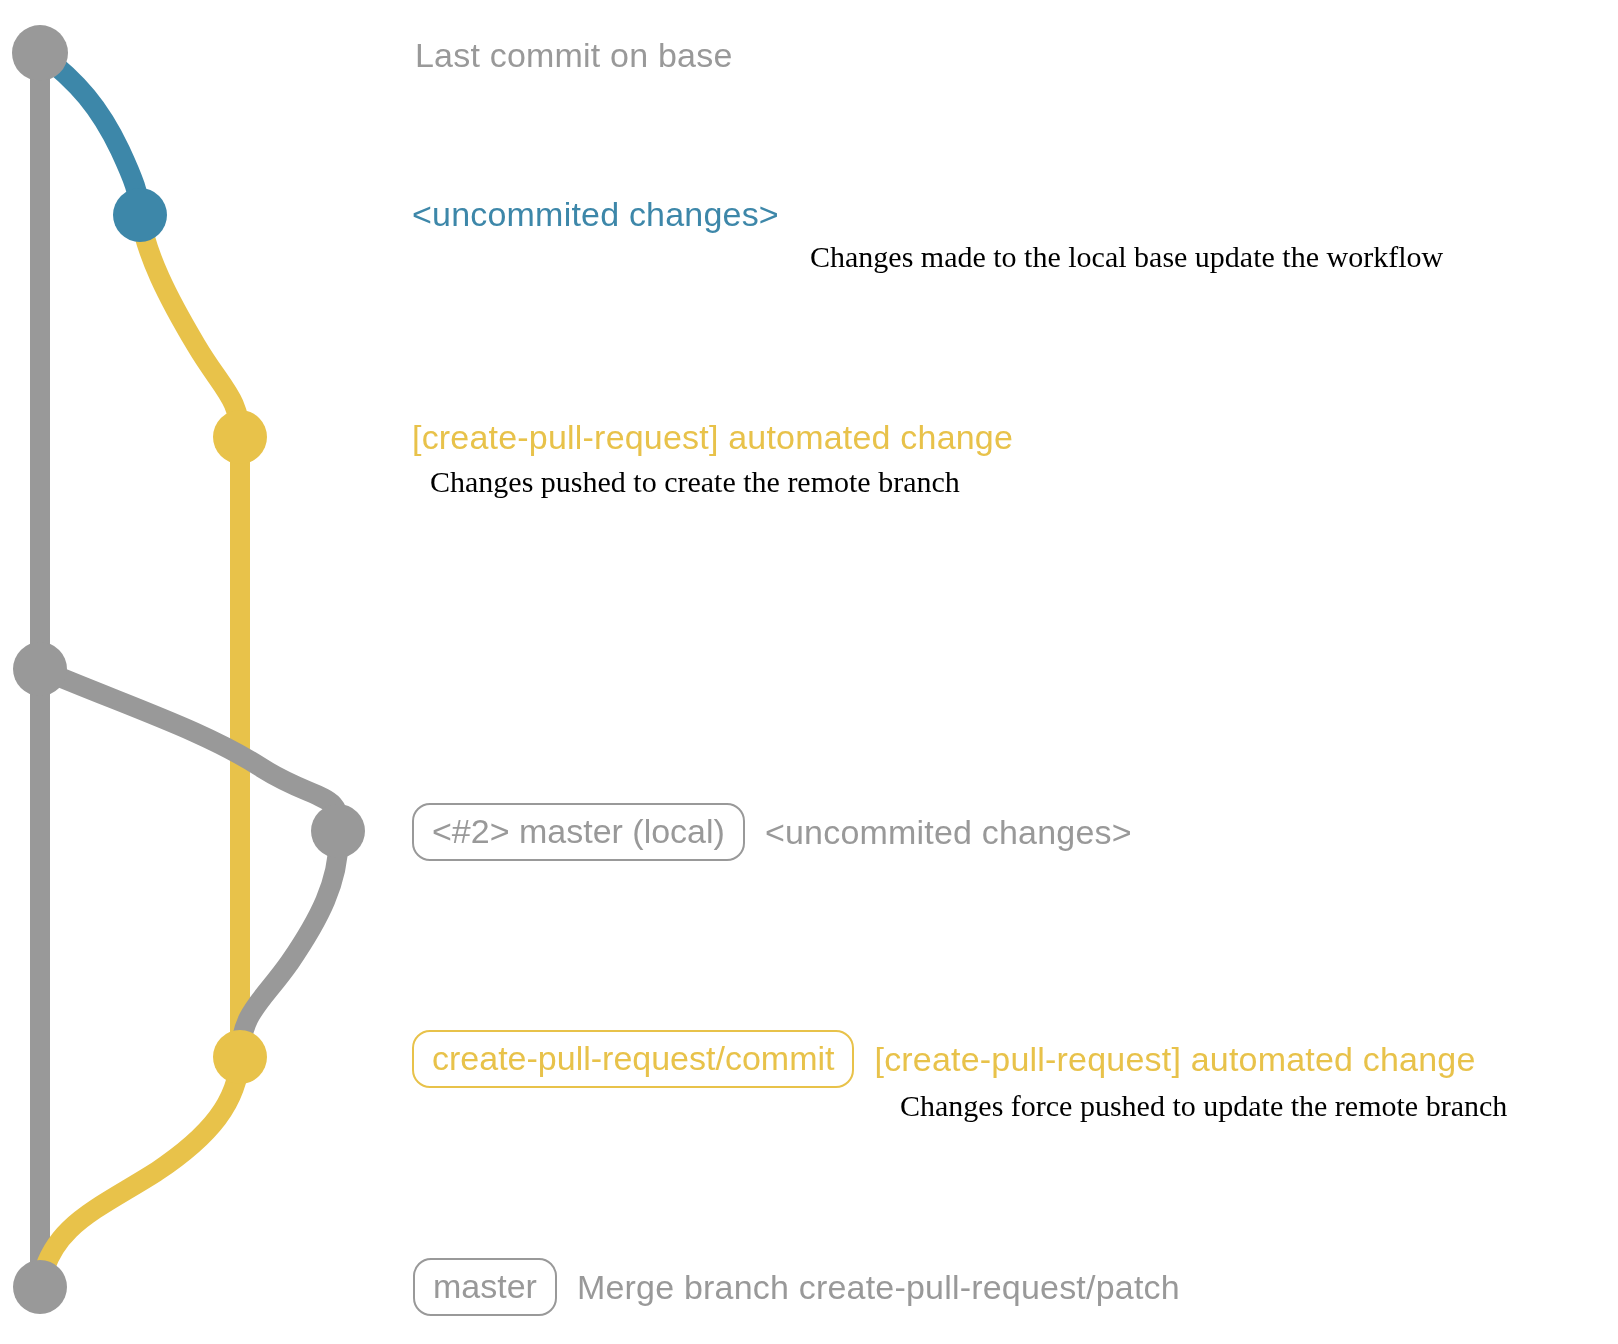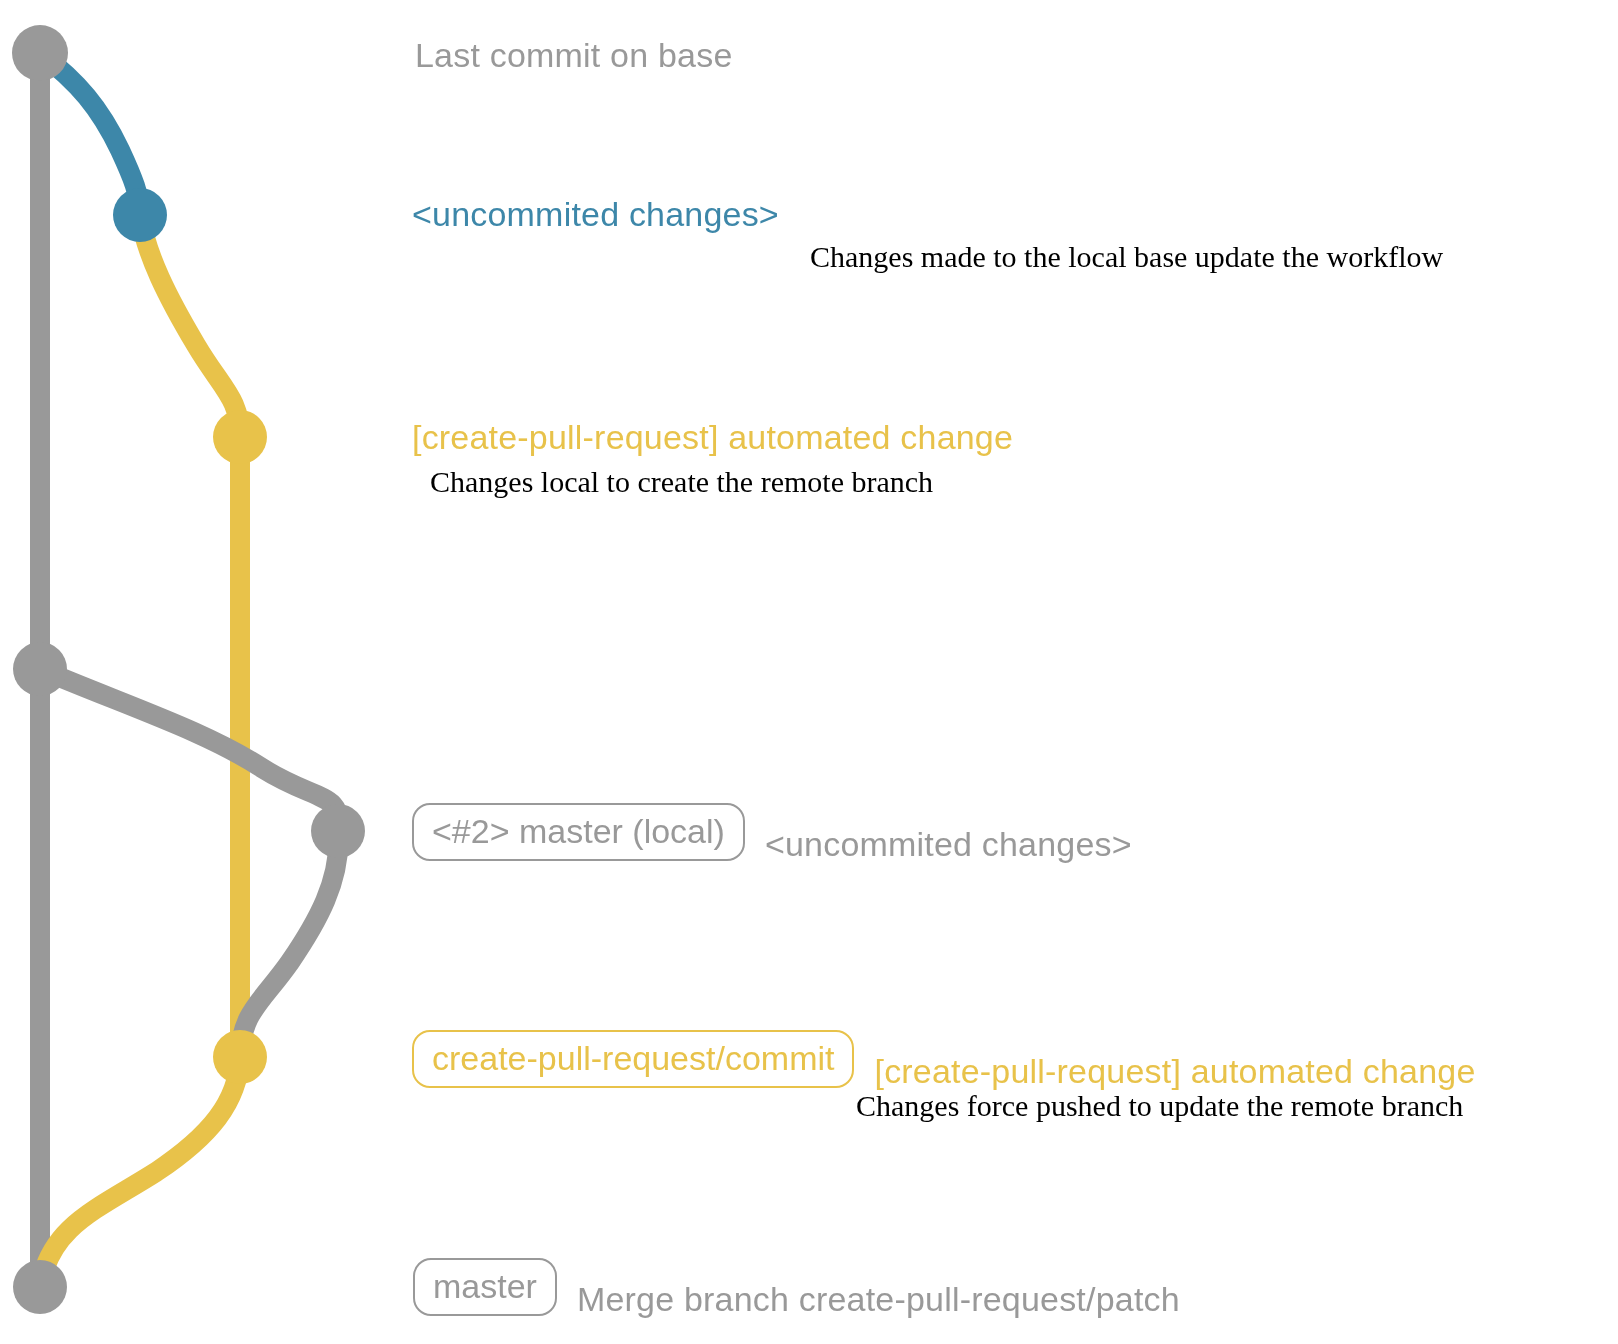--- a/index.html
+++ b/index.html
@@ -23,21 +23,21 @@
   .stroke-gray   { stroke: var(--c-gray);   fill: none; }
   .stroke-blue   { stroke: var(--c-blue);   fill: none; }
   .stroke-yellow { stroke: var(--c-yellow); fill: none; }
   .fill-gray   { fill: var(--c-gray);   stroke: none; }
   .fill-blue   { fill: var(--c-blue);   stroke: none; }
   .fill-yellow { fill: var(--c-yellow); stroke: none; }
 
   .row {
     position: absolute;
     display: flex;
-    align-items: flex-end;
+    align-items: center;
     gap: 20px;
     transform: translateY(-50%);
     white-space: nowrap;
     line-height: 1;
   }
   .glabel {
     font-size: 34px;
     letter-spacing: 0.2px;
   }
   .gray-text   { color: var(--c-gray); }
@@ -97,32 +97,32 @@
   </div>
 
   <div class="row" style="left:412px; top:214px">
     <span class="glabel blue-text">&lt;uncommited changes&gt;</span>
   </div>
   <div class="desc" style="left:810px; top:257px">Changes made to the local base update the workflow</div>
 
   <div class="row" style="left:412px; top:437px">
     <span class="glabel yellow-text">[create-pull-request] automated change</span>
   </div>
-  <div class="desc" style="left:430px; top:482px">Changes local to create the remote branch</div>
+  <div class="desc" style="left:430px; top:482px">Changes pushed to create the remote branch</div>
 
 
   <div class="row" style="left:412px; top:832px">
     <span class="badge gray-text">&lt;#2&gt; master (local)</span>
     <span class="glabel gray-text">&lt;uncommited changes&gt;</span>
   </div>
 
   <div class="row" style="left:412px; top:1059px">
     <span class="badge yellow-text">create-pull-request/commit</span>
     <span class="glabel yellow-text">[create-pull-request] automated change</span>
   </div>
-  <div class="desc" style="left:856px; top:1106px">Changes force pushed to update the remote branch</div>
+  <div class="desc" style="left:900px; top:1106px">Changes force pushed to update the remote branch</div>
 
   <div class="row" style="left:413px; top:1287px">
     <span class="badge gray-text">master</span>
     <span class="glabel gray-text">Merge branch create-pull-request/patch</span>
   </div>
 
 </div>
 
 </body></html>

